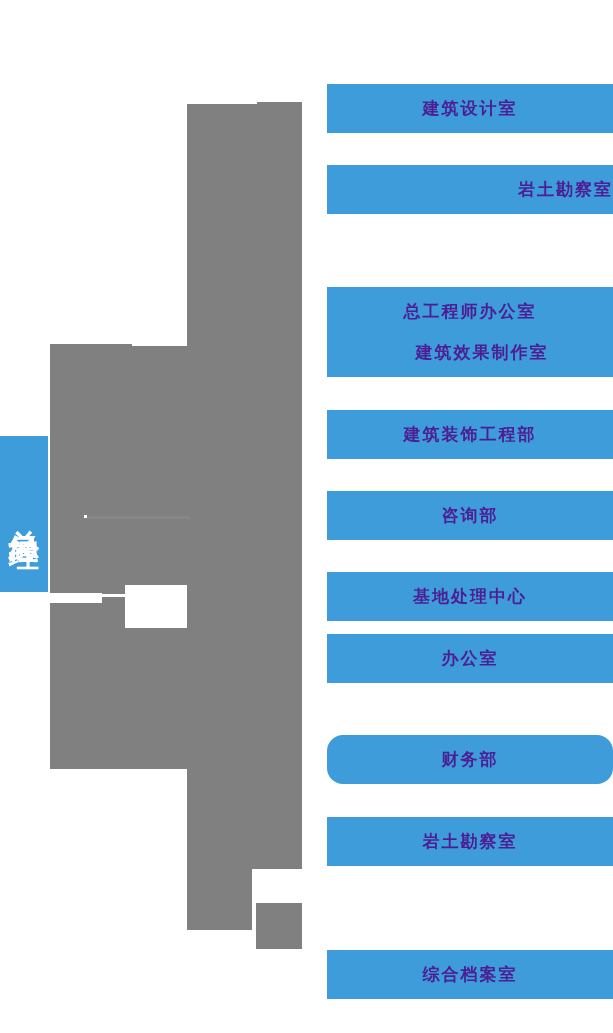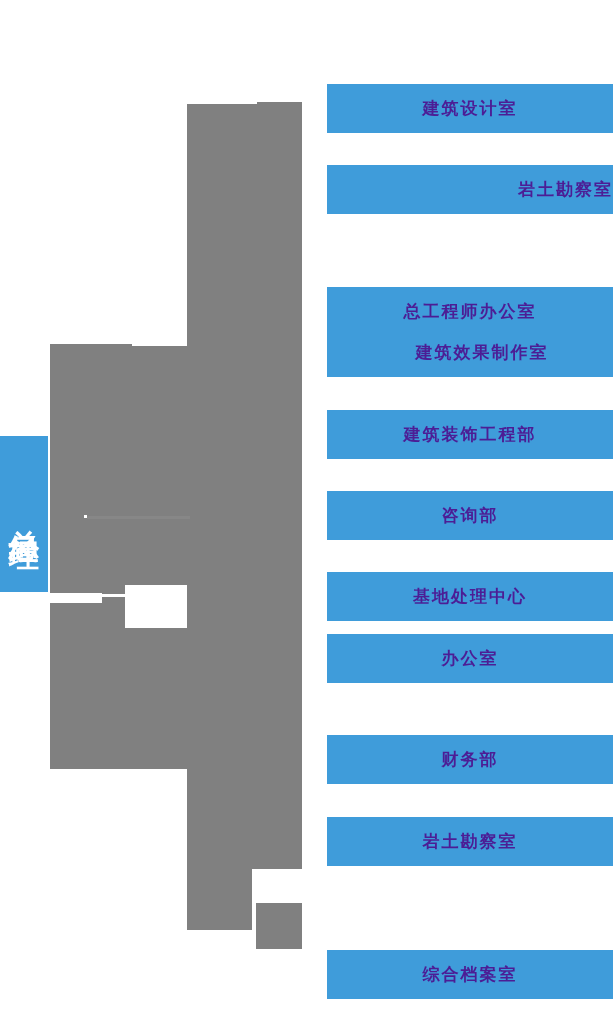--- a/index.html
+++ b/index.html
@@ -96,21 +96,21 @@
   </div>
   <div class="dept" style="top:491px;">
     <span class="dept-label">咨询部</span>
   </div>
   <div class="dept" style="top:572px;">
     <span class="dept-label">基地处理中心</span>
   </div>
   <div class="dept" style="top:634px;">
     <span class="dept-label">办公室</span>
   </div>
-  <div class="dept" style="top:735px;">
+  <div class="dept" style="top:735px;border-radius:16px;">
     <span class="dept-label">财务部</span>
   </div>
   <div class="dept" style="top:817px;">
     <span class="dept-label">岩土勘察室</span>
   </div>
   <div class="dept" style="top:950px;">
     <span class="dept-label">综合档案室</span>
   </div>
 
 </div>

